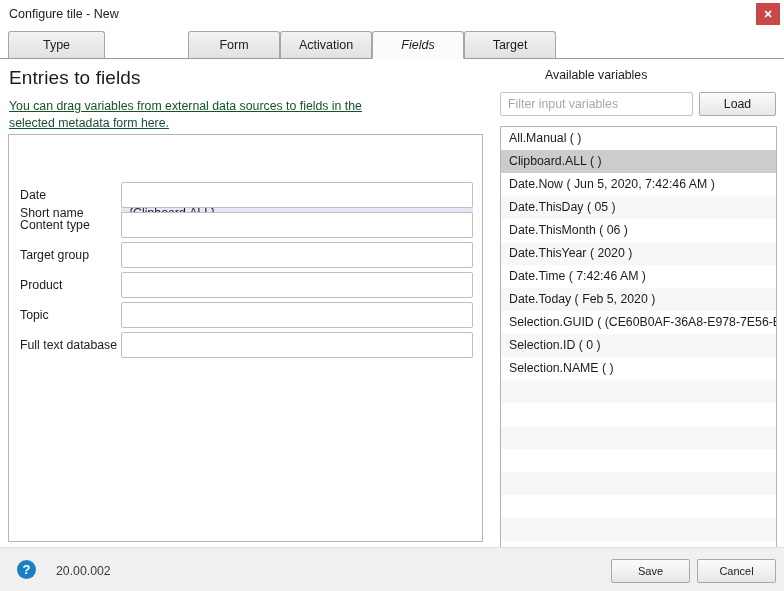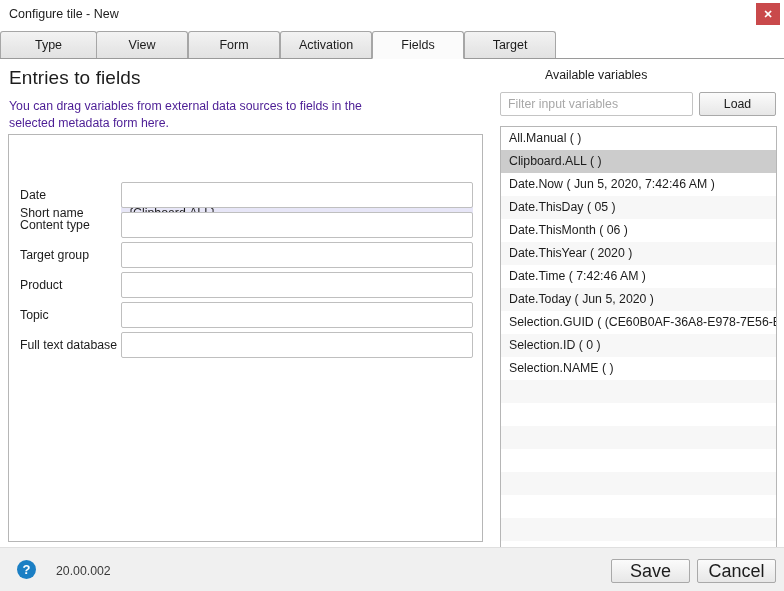--- a/index.html
+++ b/index.html
@@ -87,20 +87,21 @@
     justify-content: center;
     font-size: 12.5px;
     color: #1c1c1c;
     cursor: pointer;
     user-select: none;
   }
   .tab.active {
     background: #fbfbfb;
     border-bottom: 1px solid #fbfbfb;
     z-index: 3;
+    font-style: italic;
   }
 
   
   .left-pane {
     position: absolute;
     left: 0; top: 59px;
     width: 492px; height: 488px;
     background: #ffffff;
   }
   .section-title {
@@ -110,21 +111,22 @@
     font-weight: normal;
     color: #1c1c1c;
     letter-spacing: 0.1px;
   }
   .section-desc {
     position: absolute;
     left: 9px; top: 39px;
     width: 400px;
     font-size: 12.3px;
     line-height: 17px;
-    color: #4c1d95;
+    color: #14532d;
+    text-decoration: underline;
   }
   .form-box {
     position: absolute;
     left: 8px; top: 75px;
     width: 475px; height: 408px;
     box-sizing: border-box;
     border: 1px solid #b6b6b6;
     background: #ffffff;
   }
   .form-row {
@@ -300,46 +302,43 @@
   }
   .footer-button {
     position: absolute;
     top: 11px;
     width: 79px; height: 24px;
     box-sizing: border-box;
     background: linear-gradient(to bottom, #fbfbfb 0%, #f1f1f1 50%, #e7e7e7 100%);
     border: 1px solid #a9a9a9;
     border-radius: 2px;
     font-family: "Liberation Sans", sans-serif;
-    font-size: 18px;
+    font-size: 11px;
     color: #1c1c1c;
     cursor: pointer;
     padding: 0;
   }
   .footer-button.save { right: 94px; }
   .footer-button.cancel { right: 8px; }
 </style>
 </head>
 <body>
 
 <div class="window">
 
   <div class="titlebar">
     <div class="titlebar-text">Configure tile - New</div>
     <button class="close-button">
       <span class="glyph">✕</span>
     </button>
   </div>
 
   <div class="tabstrip" id="tabstrip">
-      <div class="tab" style="left: 0px; width: 97px;">
+      <div class="tab" style="left: 8px; width: 97px;">
         <span>Type</span>
-      </div>
-      <div class="tab" style="left: 96px; width: 92px;">
-        <span>View</span>
       </div>
       <div class="tab" style="left: 188px; width: 92px;">
         <span>Form</span>
       </div>
       <div class="tab" style="left: 280px; width: 92px;">
         <span>Activation</span>
       </div>
       <div class="tab active" style="left: 372px; width: 92px;">
         <span>Fields</span>
       </div>
@@ -389,21 +388,21 @@
     <button class="load-button">Load</button>
     <div class="var-listbox">
       <div class="var-rows" id="var-rows">
           <div class="var-row">All.Manual ( )</div>
           <div class="var-row alt selected">Clipboard.ALL ( )</div>
           <div class="var-row">Date.Now ( Jun 5, 2020, 7:42:46 AM )</div>
           <div class="var-row alt">Date.ThisDay ( 05 )</div>
           <div class="var-row">Date.ThisMonth ( 06 )</div>
           <div class="var-row alt">Date.ThisYear ( 2020 )</div>
           <div class="var-row">Date.Time ( 7:42:46 AM )</div>
-          <div class="var-row alt">Date.Today ( Jun 5, 2020 )</div>
+          <div class="var-row alt">Date.Today ( Feb 5, 2020 )</div>
           <div class="var-row">Selection.GUID ( (CE60B0AF-36A8-E978-7E56-EC… )</div>
           <div class="var-row alt">Selection.ID ( 0 )</div>
           <div class="var-row">Selection.NAME ( )</div>
           <div class="var-row alt">&nbsp;</div>
           <div class="var-row">&nbsp;</div>
           <div class="var-row alt">&nbsp;</div>
           <div class="var-row">&nbsp;</div>
           <div class="var-row alt">&nbsp;</div>
           <div class="var-row">&nbsp;</div>
           <div class="var-row alt">&nbsp;</div>

